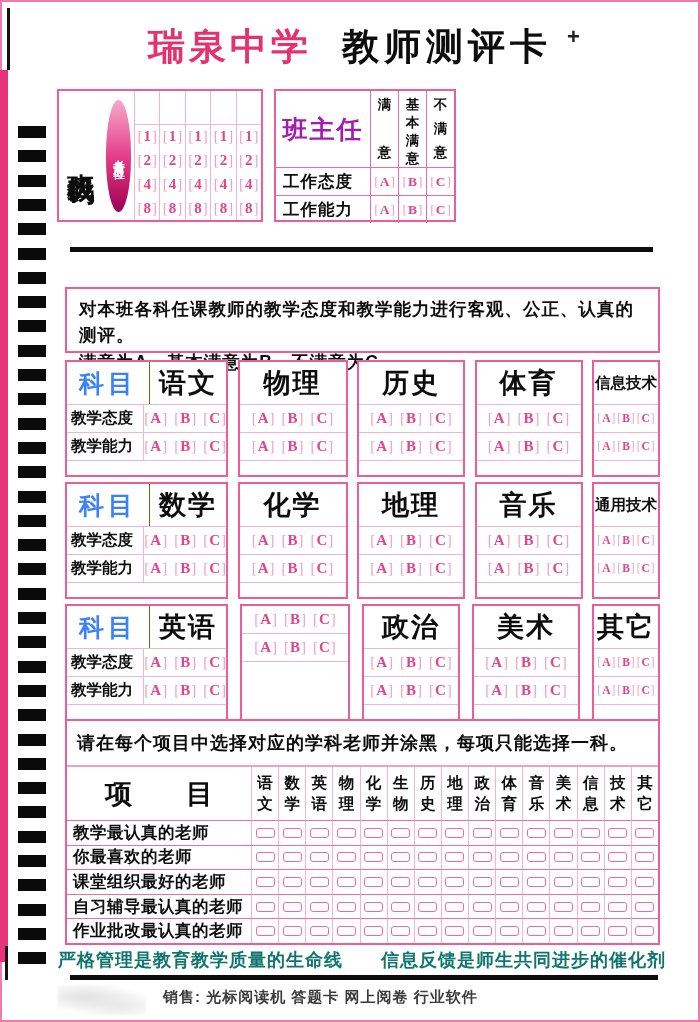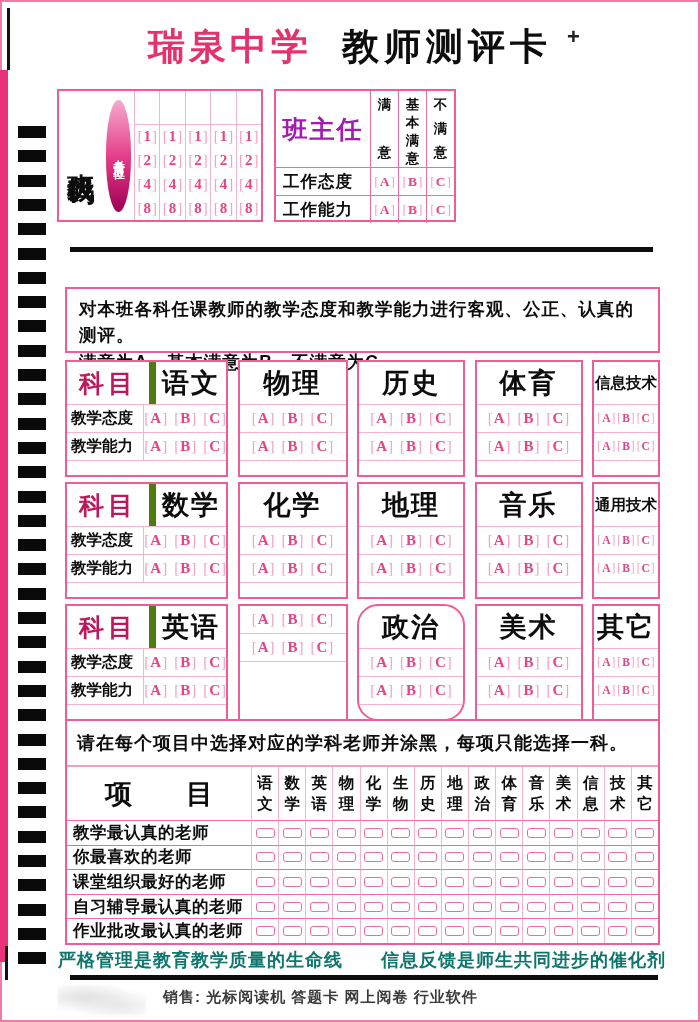--- a/index.html
+++ b/index.html
@@ -69,22 +69,22 @@
 
   
   .instr{left:65px;top:287px;width:595px;height:66px;padding:7px 12px;
          font-size:17.5px;font-weight:600;line-height:1.5;letter-spacing:1px;color:#0d0d0d;}
   .band{position:absolute;left:65px;width:595px;height:117px;display:flex;justify-content:space-between;}
   .sbox{border:2px solid #ef5d97;box-sizing:border-box;display:flex;flex-direction:column;background:#fff;}
   .sb-head{height:42px;border-bottom:1px solid #f6b3d0;display:flex;align-items:stretch;}
   .sb-name{flex:1;display:flex;align-items:center;justify-content:center;
            font-size:27px;font-weight:bold;letter-spacing:2px;color:#0d0d0d;white-space:nowrap;}
   .sb-name.longname{font-size:15.5px;letter-spacing:0;}
-  .sb-kemu{width:82px;border-right:7px solid #4d7c0f;display:flex;align-items:center;justify-content:center;
-           font-size:25px;font-weight:bold;letter-spacing:4px;color:#be185d;}
+  .sb-kemu{width:82px;border-right:1px solid #4d7c0f;display:flex;align-items:center;justify-content:center;
+           font-size:25px;font-weight:bold;letter-spacing:4px;color:#3b82f6;}
   .sb-row{height:27px;border-bottom:1px solid #f6b3d0;display:flex;align-items:stretch;text-align:center;}
   .sb-rl{width:82px;border-right:1px solid #f6b3d0;display:flex;align-items:center;padding-left:4px;
          font-size:15.5px;font-weight:bold;color:#0d0d0d;box-sizing:border-box;}
   .sb-bubs{flex:1;display:flex;align-items:center;justify-content:center;gap:7px;}
   .sbox.narrow .sb-bubs{gap:2px;}
 
   
   .proj{left:65px;top:719px;width:595px;height:226px;display:flex;flex-direction:column;}
   .pj-instr{height:44px;border-bottom:2px solid #f29fc2;display:flex;align-items:center;
             padding-left:10px;font-size:18px;font-weight:600;letter-spacing:1px;color:#0d0d0d;}
@@ -497,21 +497,21 @@
             </div>
           </div>
           <div class="sb-row">
             <div class="sb-bubs">
               <span class="bub">A</span>
               <span class="bub">B</span>
               <span class="bub">C</span>
             </div>
           </div>
         </div>
-        <div class="sbox" style="width: 108px; border-radius: 21px;">
+        <div class="sbox" style="width: 98px;">
           <div class="sb-head">
             <div class="sb-name">政治</div>
           </div>
           <div class="sb-row">
             <div class="sb-bubs">
               <span class="bub">A</span>
               <span class="bub">B</span>
               <span class="bub">C</span>
             </div>
           </div>

